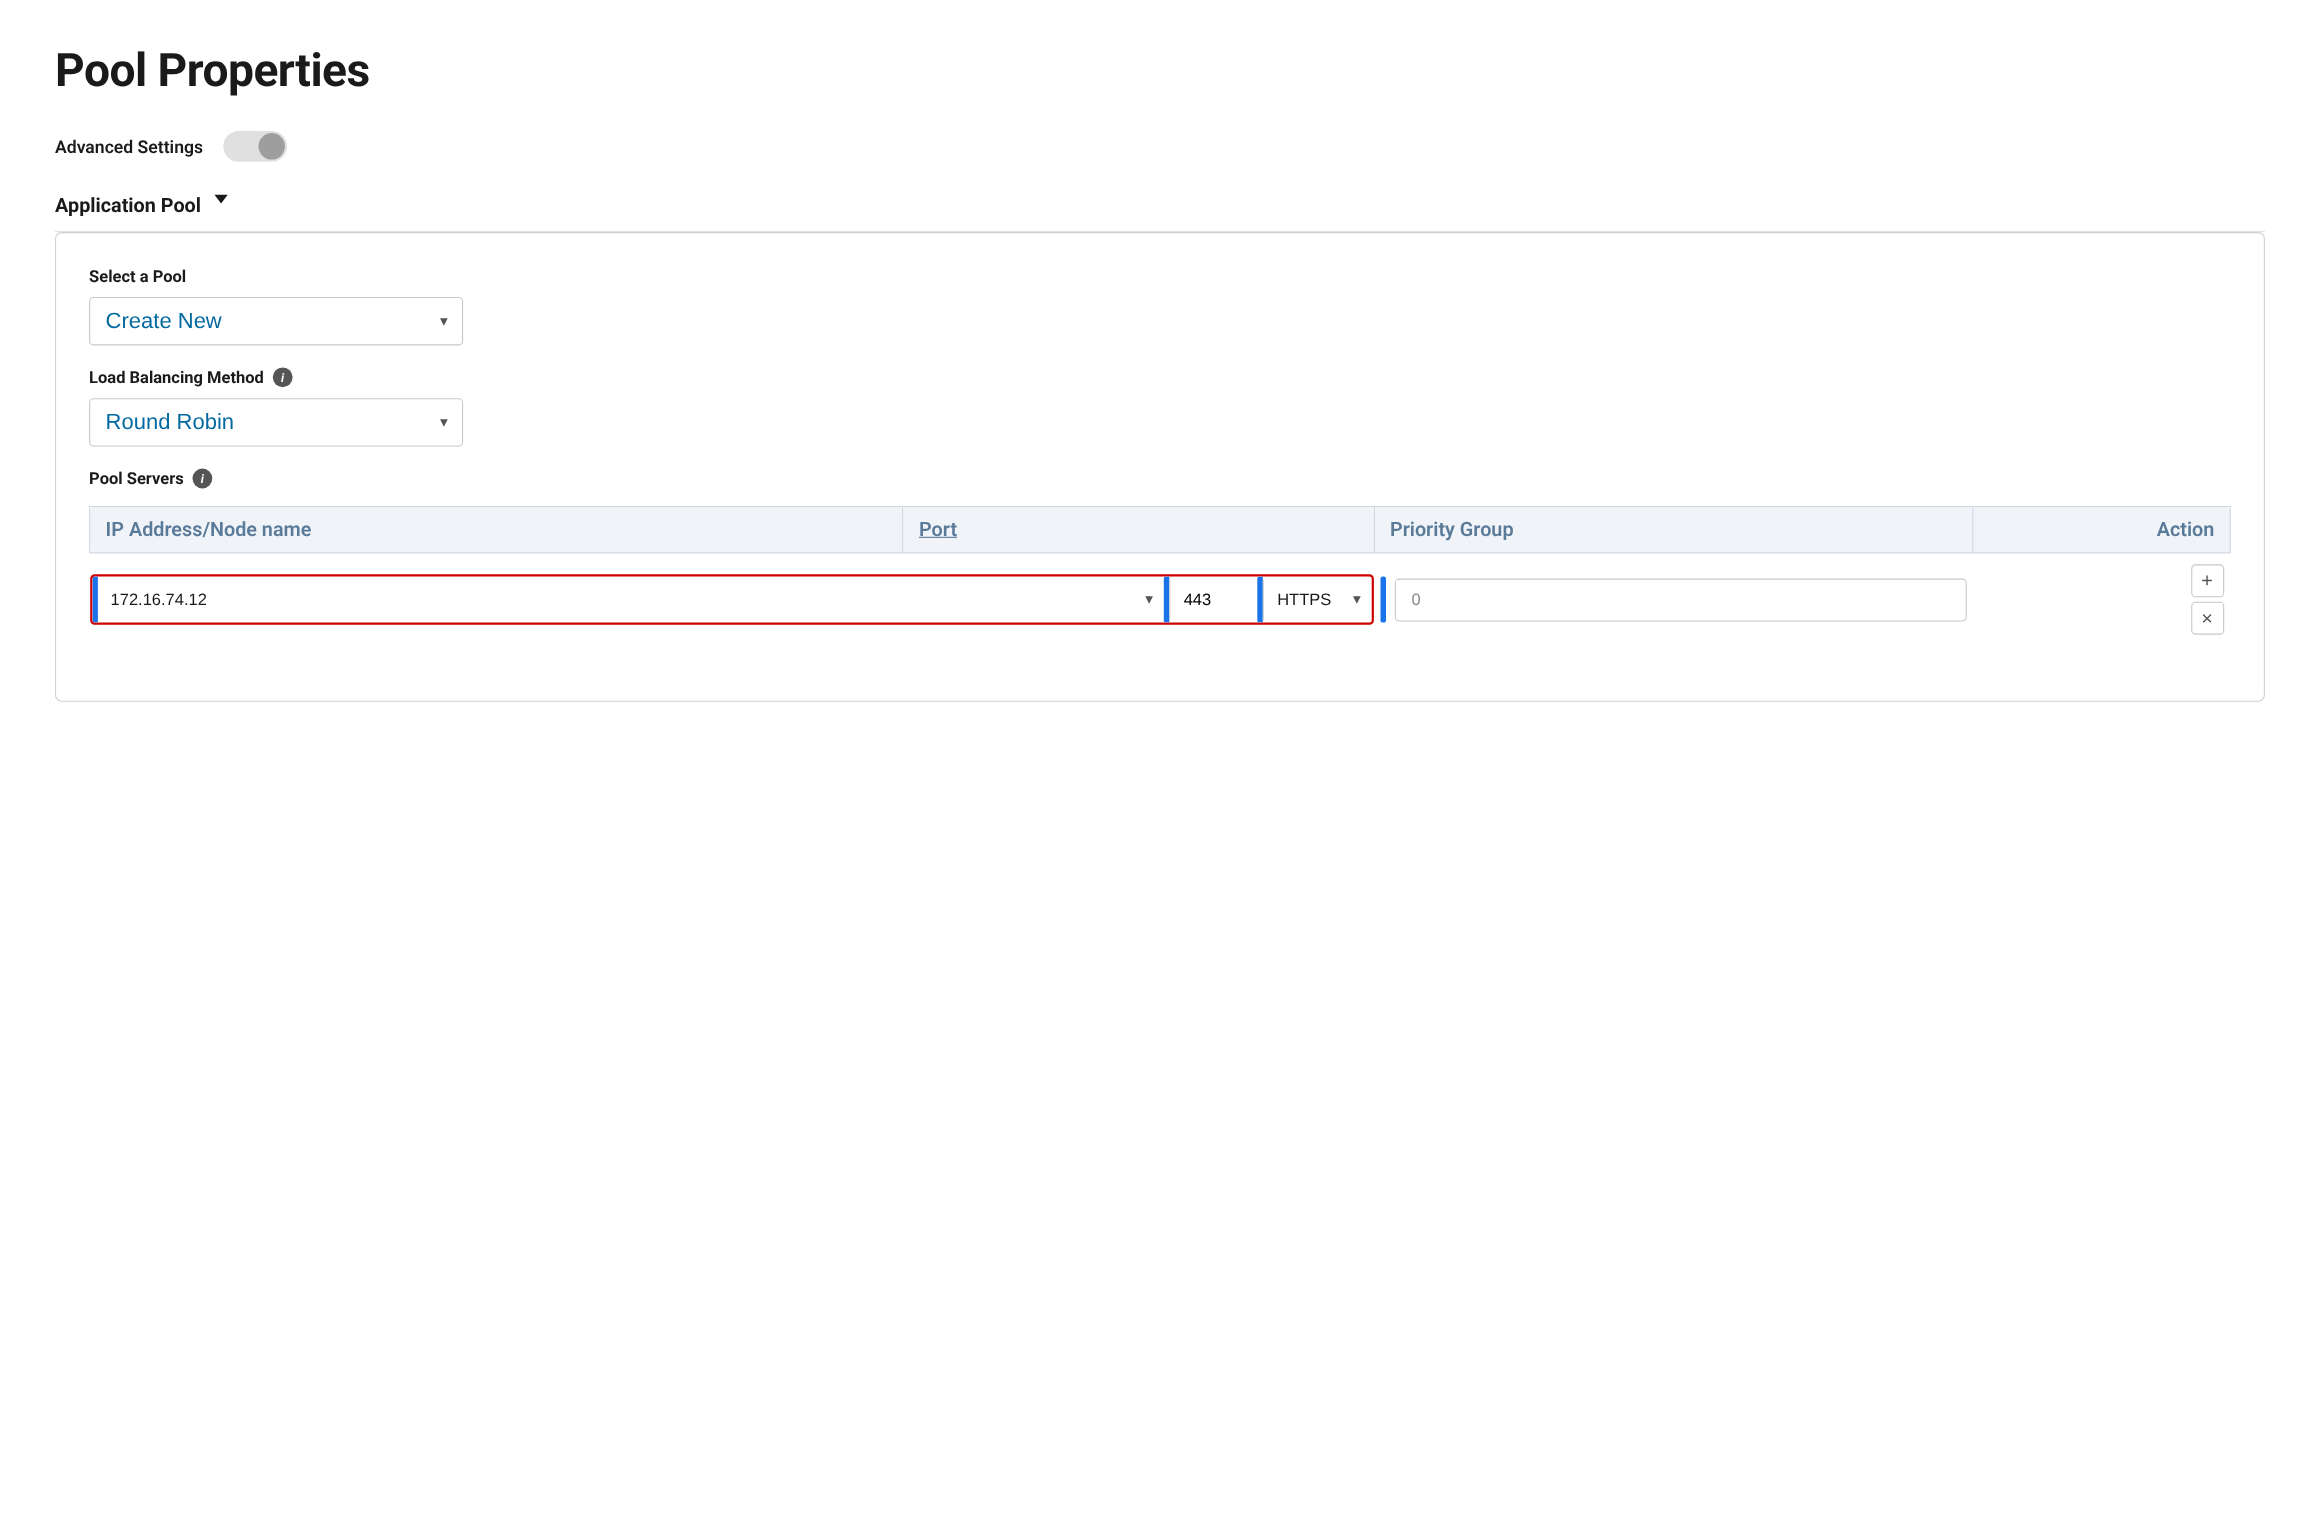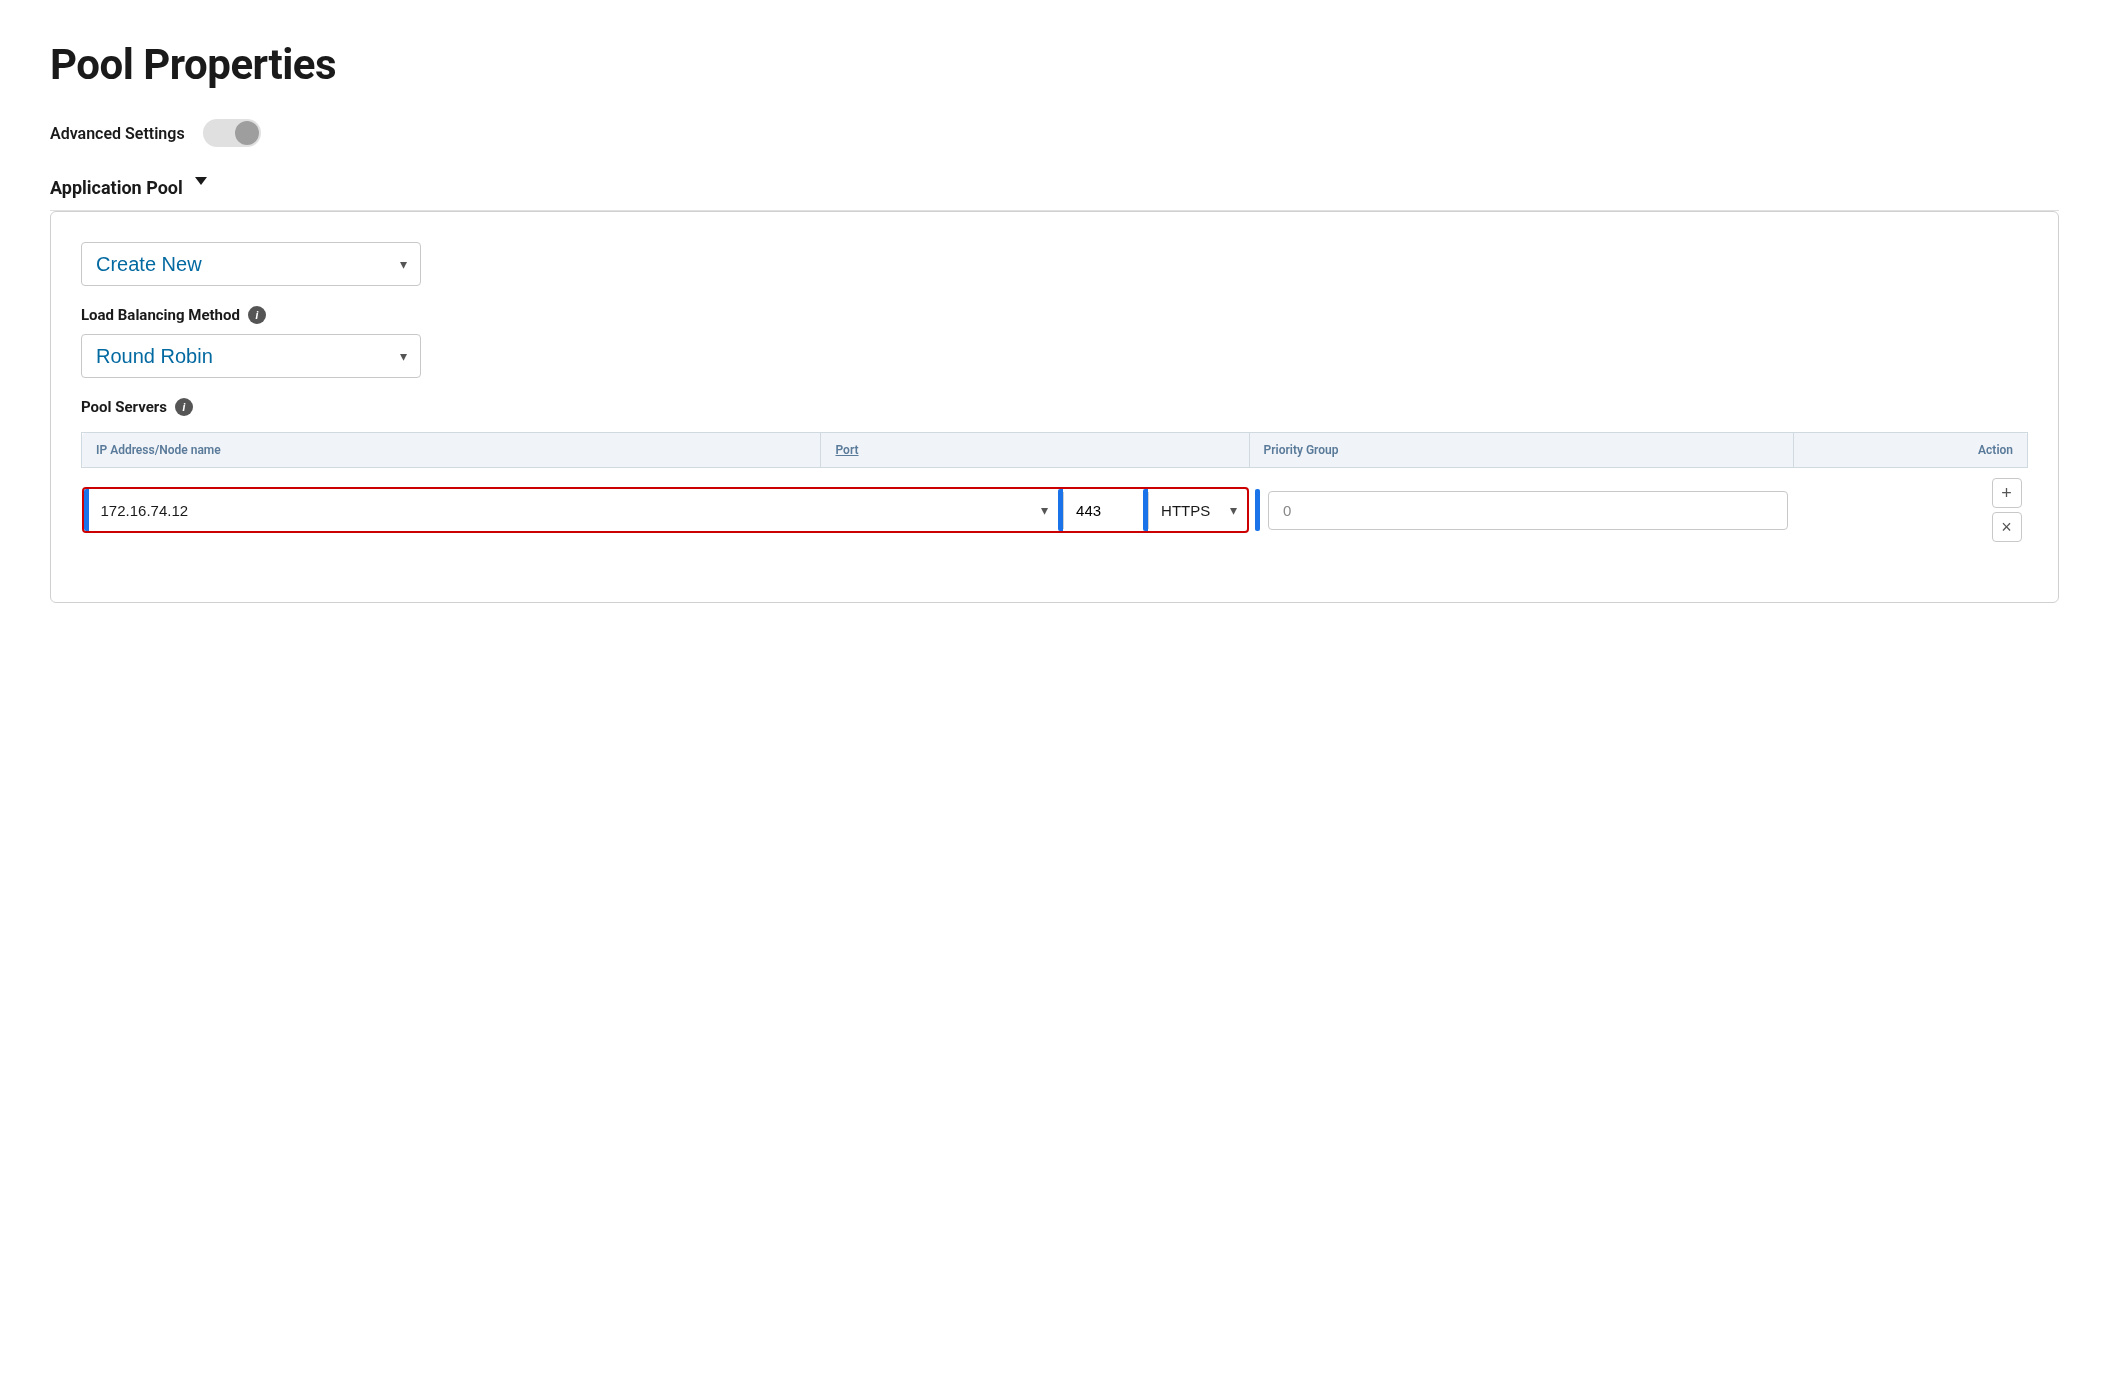--- a/index.html
+++ b/index.html
@@ -162,21 +162,21 @@
 
     .pool-servers-table {
       width: 100%;
       border-collapse: collapse;
       margin-top: 16px;
     }
 
     .table-header-row th {
       background: #f0f4f8;
       color: #5a7a9a;
-      font-size: 12px;
+      font-size: 18px;
       font-weight: 600;
       padding: 10px 14px;
       text-align: left;
       border: 1px solid #d0d8e0;
     }
 
     .table-header-row th:first-child {
       border-radius: 4px 0 0 4px;
     }
 
@@ -322,20 +322,21 @@
 <div class="header-divider-area">
   <div class="section-header">
     <span class="section-header-title">Application Pool</span>
     <span class="chevron-down-icon"></span>
   </div>
 </div>
 
 <div class="section-card">
 
   <div class="field-group">
+    <div class="field-label">Select a Pool</div>
     <div class="select-wrapper">
       <select class="select-field">
         <option>Create New</option>
         <option>Existing Pool 1</option>
         <option>Existing Pool 2</option>
       </select>
       <span class="select-chevron">▾</span>
     </div>
   </div>
 

